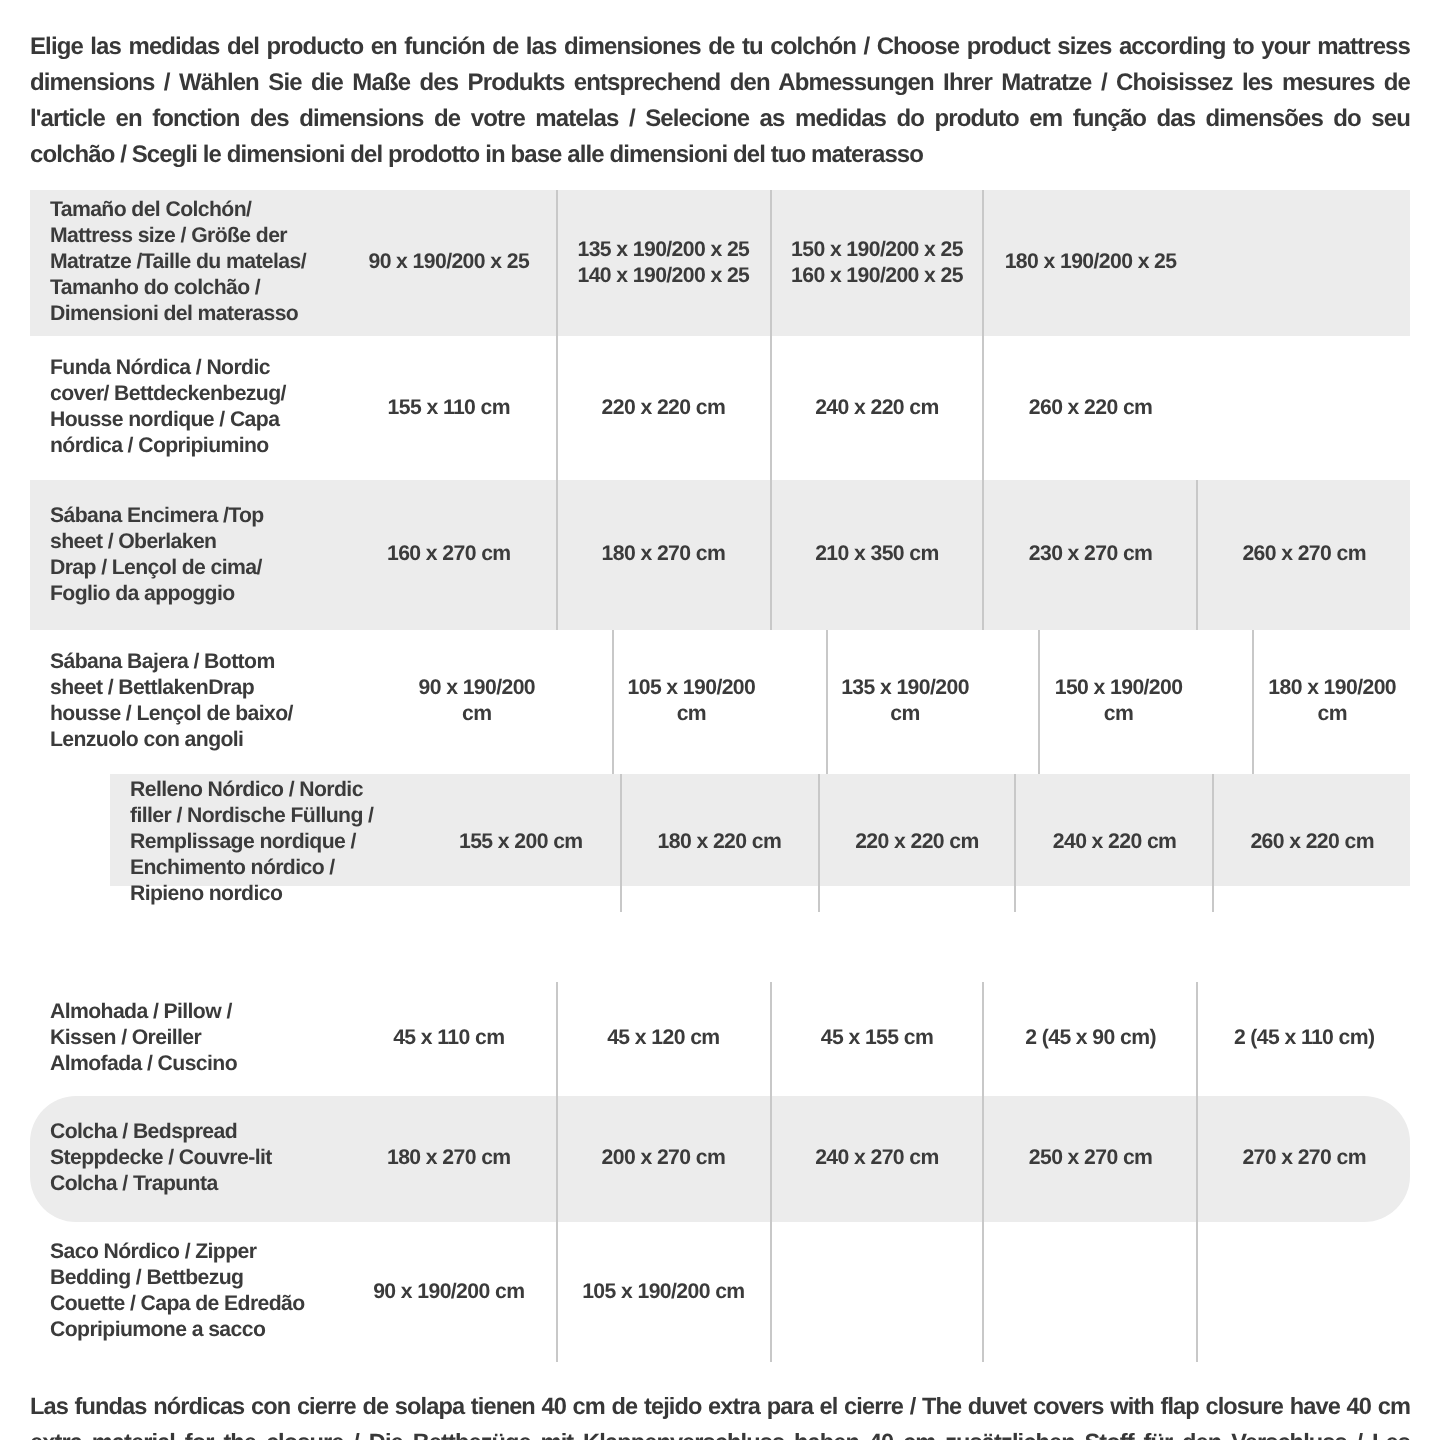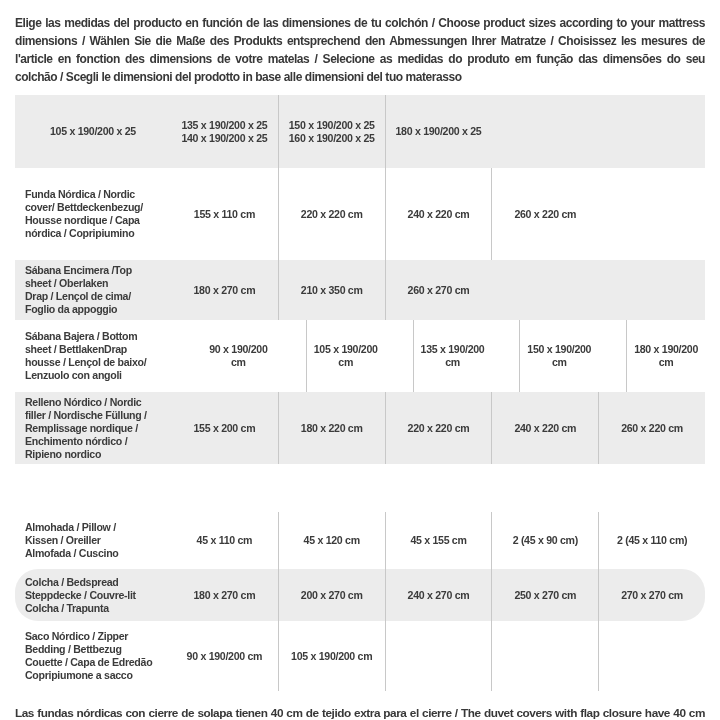--- a/index.html
+++ b/index.html
@@ -45,45 +45,50 @@
   .trow > div:nth-child(n+3){
     border-left:1px solid var(--divider);
   }
   .trow > .label-cell{
     justify-content:flex-start;
     text-align:left;
     padding-left:10px;
     border-left:none;
   }
   .h-r1{ height:73px; }
-  .h-r2{ height:92px; }
-  .h-r3{ height:60px; }
+  .h-r2{ height:72px; }
+  .h-r3{ height:75px; }
   .h-r4{ height:72px;gap:28px; }
-  .h-r5{ height:72px; }
+  .h-r5{ height:56px;margin-left:40px; }
   .h-r6{ height:57px;margin-top:48px; }
-  .h-r7{ height:52px;border-radius:23px; }
+  .h-r7{ height:63px;border-radius:23px; }
   .h-r8{ height:70px; }
   .footnote{
     margin:13px 15px 0 15px;
     font-size:11.8px;
     line-height:18px;
     letter-spacing:-0.45px;
     text-align:justify;
     color:#383838;
   }
 </style>
 </head>
 <body>
 
 <div class="intro">Elige las medidas del producto en función de las dimensiones de tu colchón / Choose product sizes according to your mattress dimensions / Wählen Sie die Maße des Produkts entsprechend den Abmessungen Ihrer Matratze / Choisissez les mesures de l'article en fonction des dimensions de votre matelas / Selecione as medidas do produto em função das dimensões do seu colchão / Scegli le dimensioni del prodotto in base alle dimensioni del tuo materasso</div>
 
 <div class="sizes-table">
 
   <div class="trow stripe h-r1">
-    <div>105 x 190/200 x 25</div>
+    <div class="label-cell">Tamaño del Colchón/
+Mattress size / Größe der
+Matratze /Taille du matelas/
+Tamanho do colchão /
+Dimensioni del materasso</div>
+    <div>90 x 190/200 x 25</div>
     <div>135 x 190/200 x 25
 140 x 190/200 x 25</div>
     <div>150 x 190/200 x 25
 160 x 190/200 x 25</div>
     <div>180 x 190/200 x 25</div>
   </div>
 
   <div class="trow h-r2">
     <div class="label-cell">Funda Nórdica /  Nordic
 cover/ Bettdeckenbezug/
@@ -93,22 +98,24 @@
     <div>220 x 220 cm</div>
     <div>240 x 220 cm</div>
     <div>260 x 220 cm</div>
   </div>
 
   <div class="trow stripe h-r3">
     <div class="label-cell">Sábana Encimera /Top
 sheet / Oberlaken
 Drap / Lençol de cima/
 Foglio da appoggio</div>
+    <div>160 x 270 cm</div>
     <div>180 x 270 cm</div>
     <div>210 x 350 cm</div>
+    <div>230 x 270 cm</div>
     <div>260 x 270 cm</div>
   </div>
 
   <div class="trow h-r4">
     <div class="label-cell">Sábana Bajera / Bottom
 sheet / BettlakenDrap
 housse / Lençol de baixo/
 Lenzuolo con angoli</div>
     <div>90 x 190/200 cm</div>
     <div>105 x 190/200 cm</div>

